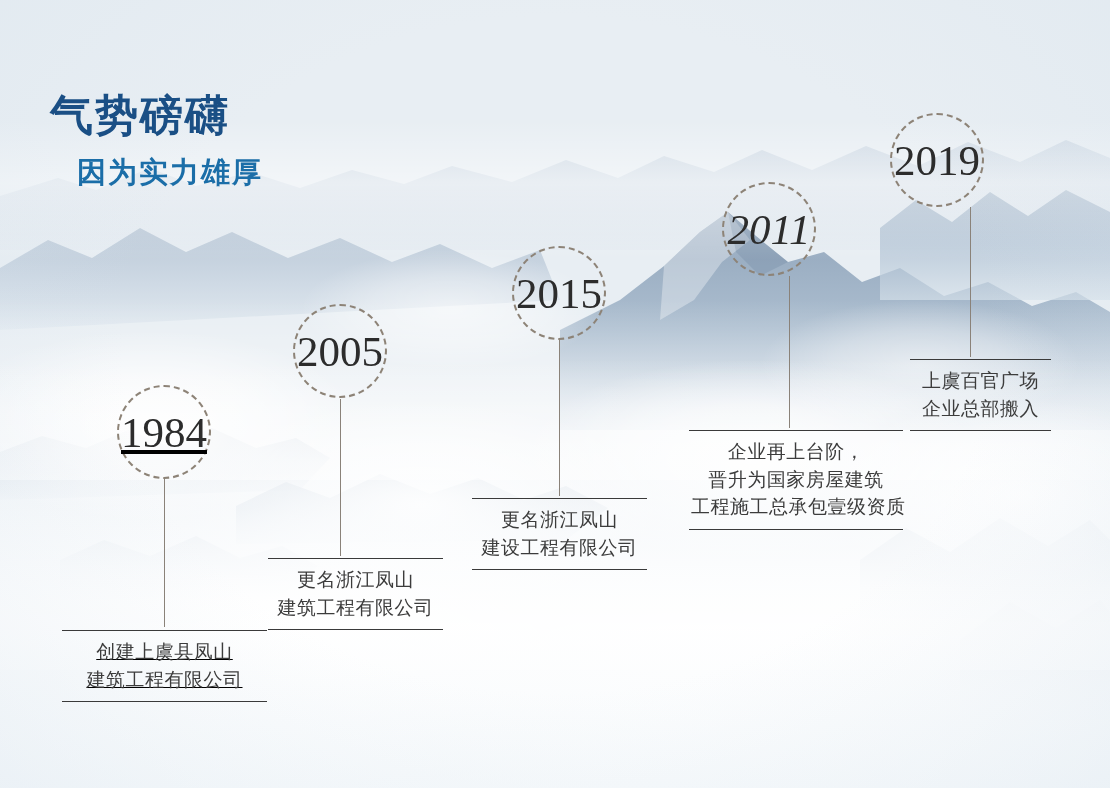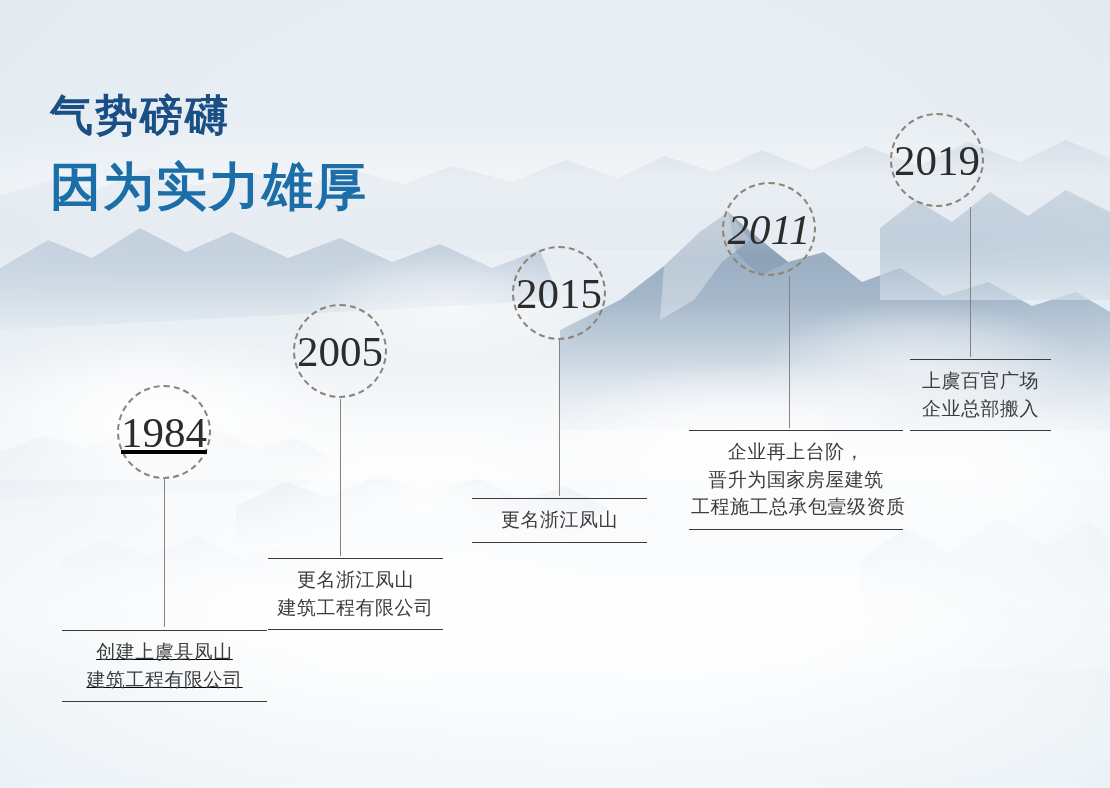--- a/index.html
+++ b/index.html
@@ -42,21 +42,21 @@
     background:radial-gradient(ellipse at 50% 45%,rgba(255,255,255,0) 55%,rgba(214,226,236,.35) 100%);
   }
 
   
   .title-block{position:absolute;left:50px;top:88px;}
   .title-line{
     font-weight:bold;letter-spacing:2px;line-height:1.28;
     font-family:"Liberation Sans","DejaVu Sans",sans-serif;
   }
   .title-1{font-size:43px;}
-  .title-2{font-size:51px;margin-top:11px;}
+  .title-2{font-size:29px;margin-top:11px;margin-left:27px;}
 
   
   .node{position:absolute;}
   .circle{
     position:absolute;width:94px;height:94px;border-radius:50%;
     border:2px dashed #8d8377;
     display:flex;align-items:center;justify-content:center;
     box-sizing:border-box;
   }
   .year{
@@ -199,20 +199,21 @@
       </div>
     </div>
 
     <div class="node">
       <div class="circle" style="left: 512px; top: 246px; border-color: rgb(141, 131, 119);">
         <span class="year">2015</span>
       </div>
       <div class="connector" style="left:559px;top:340px;height:156px;"></div>
       <div class="caption" style="left: 472px; top: 498px; width: 175px; border-top-color: rgb(58, 58, 58); border-bottom-color: rgb(58, 58, 58);">
         <div>更名浙江凤山</div>
+        <div>建设工程有限公司</div>
       </div>
     </div>
 
     <div class="node">
       <div class="circle" style="left: 722px; top: 182px; border-color: rgb(141, 131, 119); font-style: italic;">
         <span class="year">2011</span>
       </div>
       <div class="connector" style="left:789px;top:276px;height:152px;"></div>
       <div class="caption" style="left: 689px; top: 430px; width: 214px; border-top-color: rgb(58, 58, 58); border-bottom-color: rgb(58, 58, 58);">
         <div>企业再上台阶，</div>

